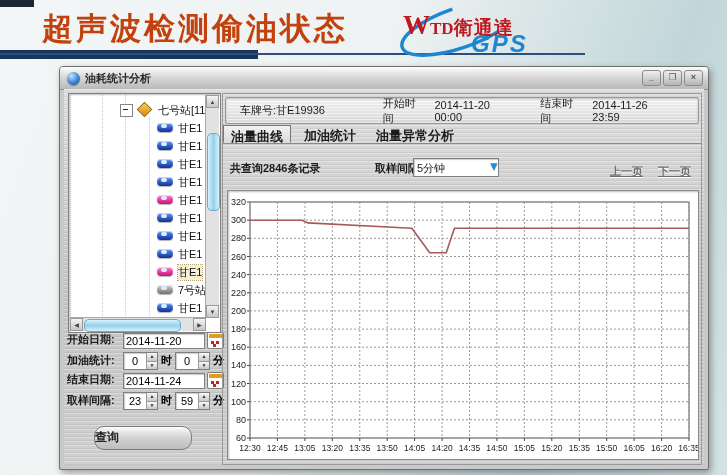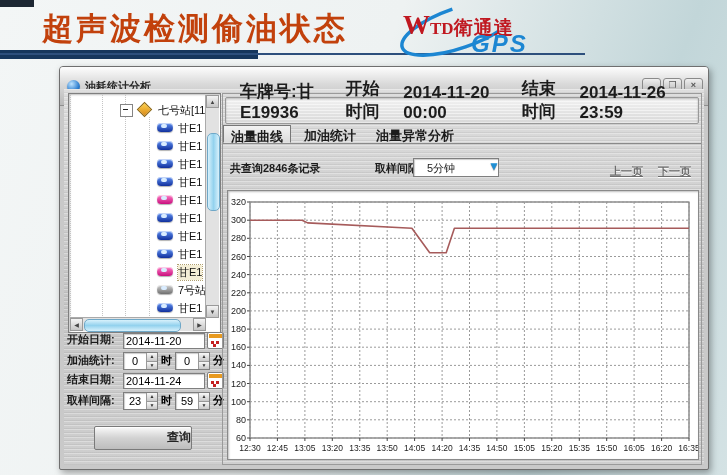--- a/index.html
+++ b/index.html
@@ -20,21 +20,21 @@
   .logo-td{font-size:17px;font-weight:bold;font-family:"Liberation Serif",serif;}
   .logo-cn{font-size:19px;font-weight:bold;letter-spacing:1px;}
   .logo-gps{position:absolute;left:78px;top:28px;font-size:24px;font-weight:bold;
             font-style:italic;letter-spacing:2px;}
   
   .appwin{position:absolute;left:59px;top:66px;width:648px;height:402px;
           border:1px solid #6f6f6f;border-radius:4px 4px 2px 2px;
           box-shadow:2px 3px 7px rgba(0,0,0,.35);background:#c9c9c9;}
   .titlebar{position:absolute;left:0;top:0;right:0;height:22px;border-radius:3px 3px 0 0;
             background:linear-gradient(180deg,#fdfdfd,#d9d9d9 45%,#b9b9b9);
-            border-bottom:1px solid #8f8f8f;display:flex;align-items:center;padding:8px 5px;}
+            border-bottom:1px solid #8f8f8f;display:flex;align-items:center;padding:0 5px;}
   .win-ico{width:13px;height:13px;border-radius:50%;margin:0 5px 0 2px;
            background:radial-gradient(circle at 35% 30%,#bfe4ff,#2f7fd0 60%,#134d8c);
            box-shadow:0 1px 1px rgba(0,0,0,.4);}
   .win-title{font-size:11px;font-weight:bold;color:#2a2a2a;flex:1;}
   .wbtn{width:17px;height:14px;margin-left:2px;border:1px solid #8a8a8a;border-radius:3px;
         background:linear-gradient(#efefef,#b5b5b5);color:#555;font-size:9px;line-height:12px;
         text-align:center;font-weight:bold;display:inline-block;}
   .winbody{position:absolute;left:4px;top:22px;right:4px;bottom:4px;
      background:repeating-linear-gradient(180deg,rgba(255,255,255,.30) 0 1px,rgba(255,255,255,0) 1px 3px,rgba(0,0,0,.05) 3px 4px),
                 linear-gradient(180deg,#dedede,#c5c5c5 55%,#cfcfcf);}
@@ -86,46 +86,46 @@
           box-shadow:5px 0 0 #c42020,2px 3px 0 #c42020;}
   .spin{display:inline-flex;vertical-align:middle;border:1px solid #7f7f7f;background:#fff;
         height:16px;box-shadow:inset 1px 1px 1px rgba(0,0,0,.2);}
   .spinval{width:22px;text-align:center;font-size:11px;line-height:16px;}
   .spinbtns{display:flex;flex-direction:column;width:11px;}
   .su,.sd{flex:1;font-size:5px;line-height:7px;text-align:center;color:#333;
           background:linear-gradient(#f8f8f8,#c9c9c9);border-left:1px solid #999;}
   .su{border-bottom:1px solid #999;}
   .funit{font-weight:bold;margin:0 3px;}
   .qbtn{position:absolute;left:30px;top:337px;width:96px;height:22px;border:1px solid #7a7a7a;
-        border-radius:2px;background:linear-gradient(#fafafa,#d2d2d2 50%,#bdbdbd);
-        font-size:12px;font-weight:bold;color:#222;text-align:right;line-height:21px;
+        border-radius:10px;background:linear-gradient(#fafafa,#d2d2d2 50%,#bdbdbd);
+        font-size:12px;font-weight:bold;color:#222;text-align:left;line-height:21px;
         box-shadow:inset 0 1px 0 #fff;}
   
   .rpanel{position:absolute;left:158px;top:4px;width:478px;height:370px;
           border:1px solid #9a9a9a;}
   .infobar{position:absolute;left:2px;top:3px;right:2px;height:25px;border:1px solid #999;
            border-radius:2px;box-shadow:inset 0 1px 2px rgba(0,0,0,.25);
            background:repeating-linear-gradient(180deg,rgba(255,255,255,.5) 0 1px,rgba(255,255,255,0) 1px 3px),
                       linear-gradient(#f2f2f2,#d8d8d8);
-           display:flex;align-items:flex-end;font-size:17px;font-weight:bold;color:#1c1c1c;}
+           display:flex;align-items:center;font-size:11px;font-weight:normal;color:#1c1c1c;}
   .plate{margin-left:14px;width:150px;}
   .ilabel{margin-right:10px;}
   .ival{margin-right:24px;}
   .tabs{position:absolute;left:0;top:31px;right:0;height:18px;border-bottom:1px solid #8a8a8a;
         display:flex;font-size:13px;font-weight:bold;color:#1c1c1c;}
   .tab{padding:2px 7px 0 7px;margin-right:6px;}
   .tab.active{border:1px solid #777;border-bottom:1px solid #e2e2e2;
         background:linear-gradient(#f2f2f2,#dcdcdc);}
   .toolbar{position:absolute;left:2px;top:56px;right:2px;height:34px;font-size:11px;
            font-weight:bold;color:#1c1c1c;}
   .records{position:absolute;left:5px;top:11px;}
   .int-label{position:absolute;left:138px;top:11px;padding-left:12px;}
   .combo{position:absolute;left:188px;top:8px;width:84px;height:17px;border:1px solid #7f7f7f;
          background:#fff;box-shadow:inset 1px 1px 1px rgba(0,0,0,.2);}
-  .combo-val{position:absolute;left:13px;top:2px;font-size:11px;font-weight:normal;text-align:right;}
+  .combo-val{position:absolute;left:3px;top:2px;font-size:11px;font-weight:normal;text-align:right;}
   .combo-arrow{position:absolute;right:-2px;top:0px;font-size:12px;color:#1e8fd5;
          text-shadow:0 1px 1px rgba(0,0,0,.4);}
   .pagelinks{position:absolute;right:8px;top:14px;}
   .pagelinks a{color:#6d6d6d;text-decoration:underline;margin-left:12px;cursor:pointer;
          text-shadow:0 1px 0 #fff;}
   .chartbox{position:absolute;left:4px;top:96px;width:470px;height:268px;background:#fff;
             border:1px solid #8a8a8a;box-shadow:inset 1px 1px 2px rgba(0,0,0,.25);}
   .chartbox svg{display:block;}
 </style>
 </head>

